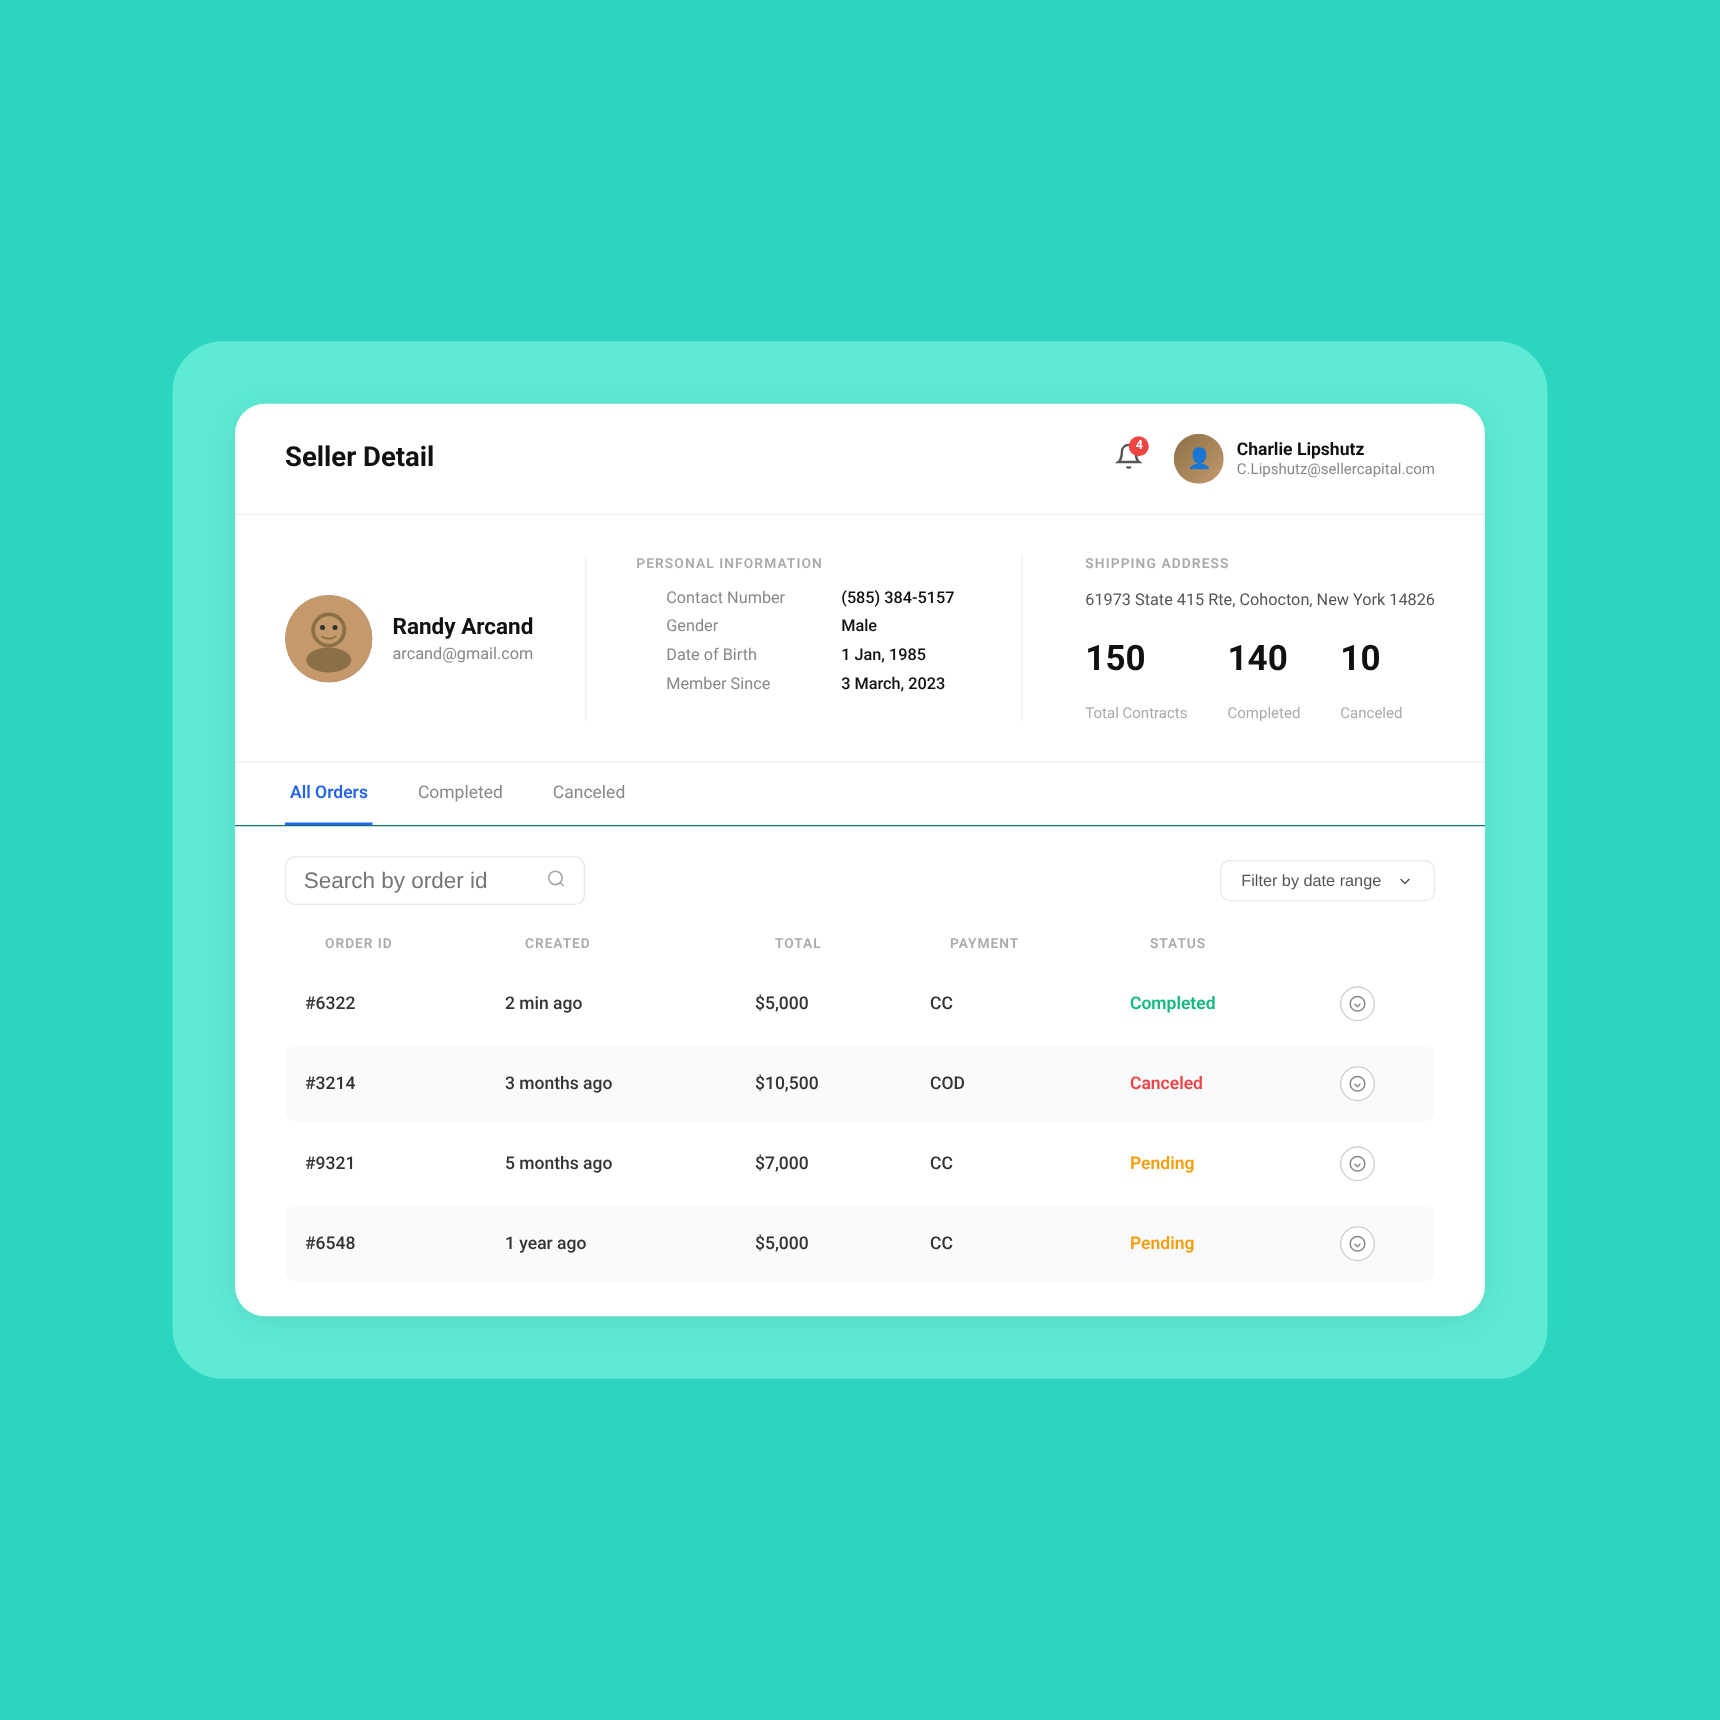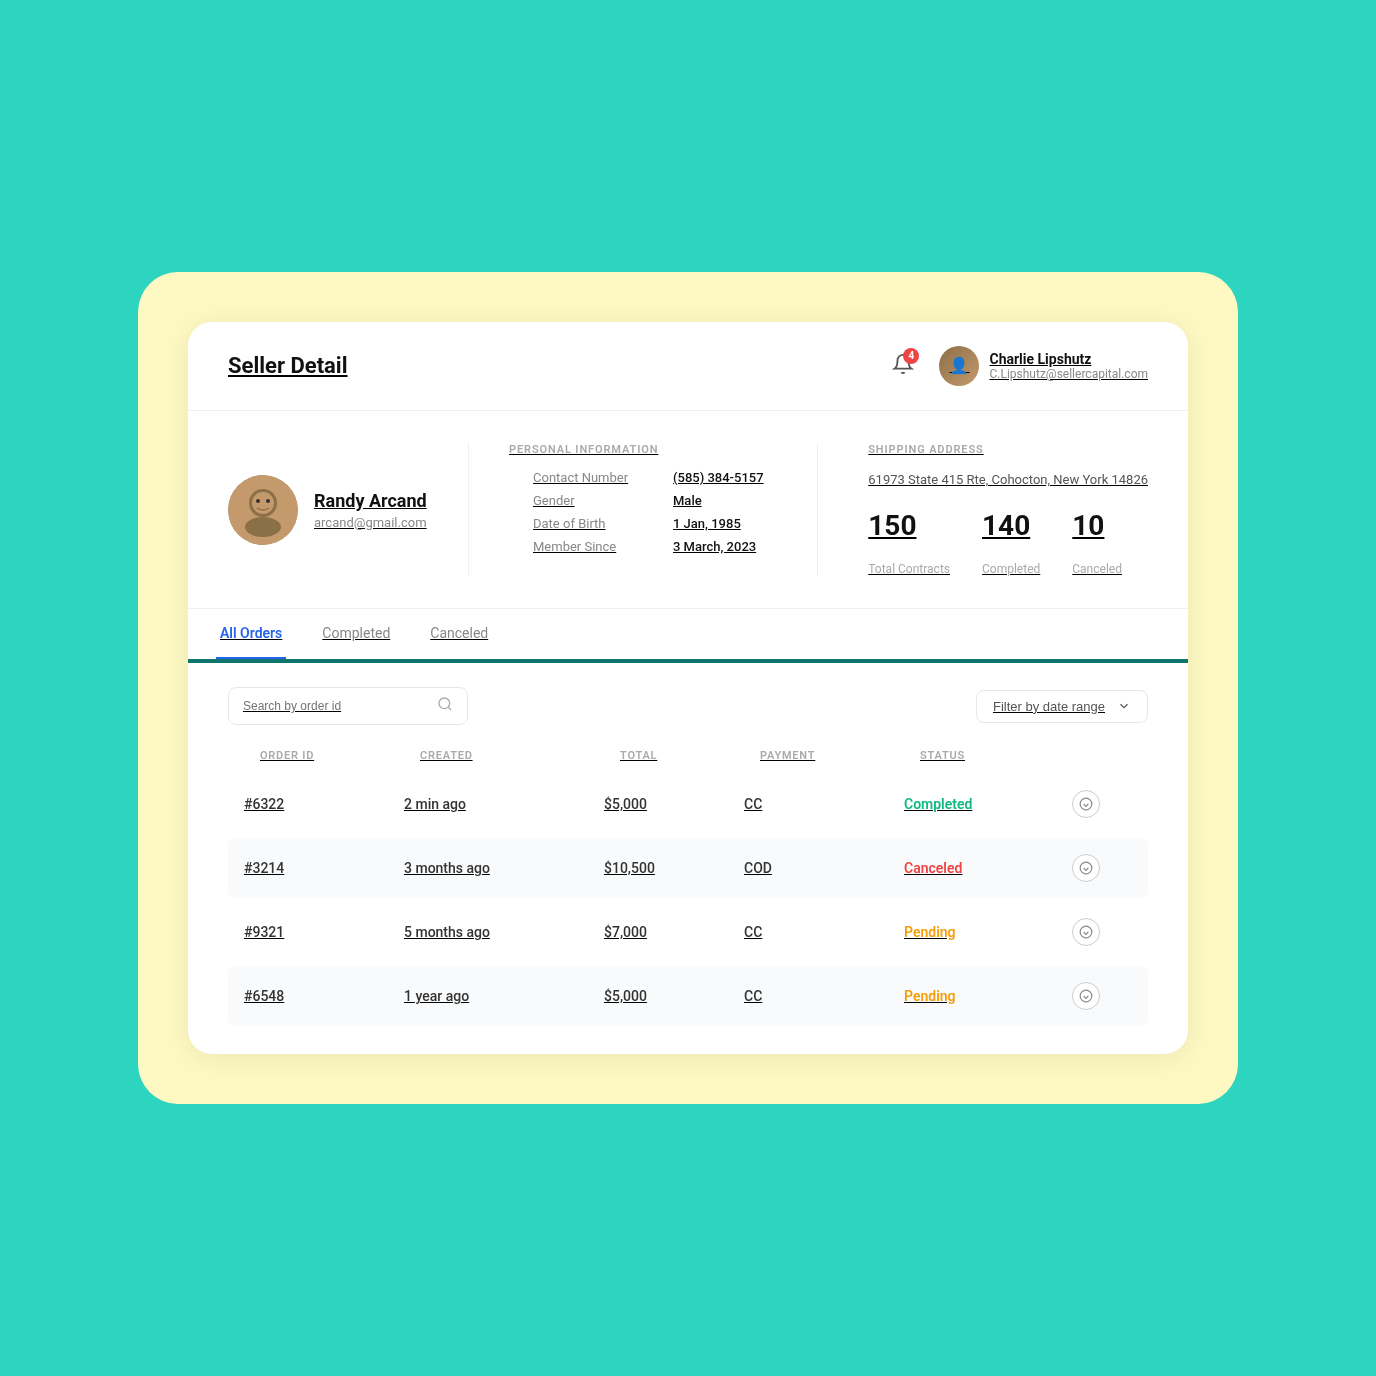--- a/index.html
+++ b/index.html
@@ -7,26 +7,25 @@
       background-color: #2DD4BF;
       min-height: 100vh;
       display: flex;
       align-items: center;
       justify-content: center;
       font-family: -apple-system, BlinkMacSystemFont, 'Segoe UI', Roboto, sans-serif;
       padding: 40px;
     }
 
     .outer-bg {
-      background: #fef9c3;
+      background: #5eead4;
       border-radius: 40px;
       width: 1100px;
       padding: 50px;
       position: relative;
-      text-decoration: underline;
     }
 
     .card {
       background: #fff;
       border-radius: 24px;
       overflow: hidden;
       box-shadow: 0 4px 30px rgba(0,0,0,0.08);
     }
 
     
@@ -213,22 +212,22 @@
       color: #111;
     }
     .stat-item .stat-label {
       font-size: 12px;
       color: #aaa;
       margin-top: 20px;
     }
 
     
     .tabs-section {
-      padding: 0 28px;
-      border-bottom: 4px solid #0f766e;
+      padding: 0 40px;
+      border-bottom: 1px solid #0f766e;
       display: flex;
       gap: 32px;
     }
     .tab {
       padding: 16px 4px;
       font-size: 14px;
       color: #888;
       cursor: pointer;
       border-bottom: 2px solid transparent;
       transition: all 0.2s;
@@ -254,21 +253,21 @@
       align-items: center;
       border: 1px solid #e5e7eb;
       border-radius: 8px;
       padding: 8px 14px;
       gap: 8px;
       width: 240px;
     }
     .search-input {
       border: none;
       outline: none;
-      font-size: 12px;
+      font-size: 18px;
       color: #aaa;
       width: 100%;
       background: transparent;
     }
     .search-icon svg {
       width: 16px;
       height: 16px;
       stroke: #aaa;
       fill: none;
       stroke-width: 2;

